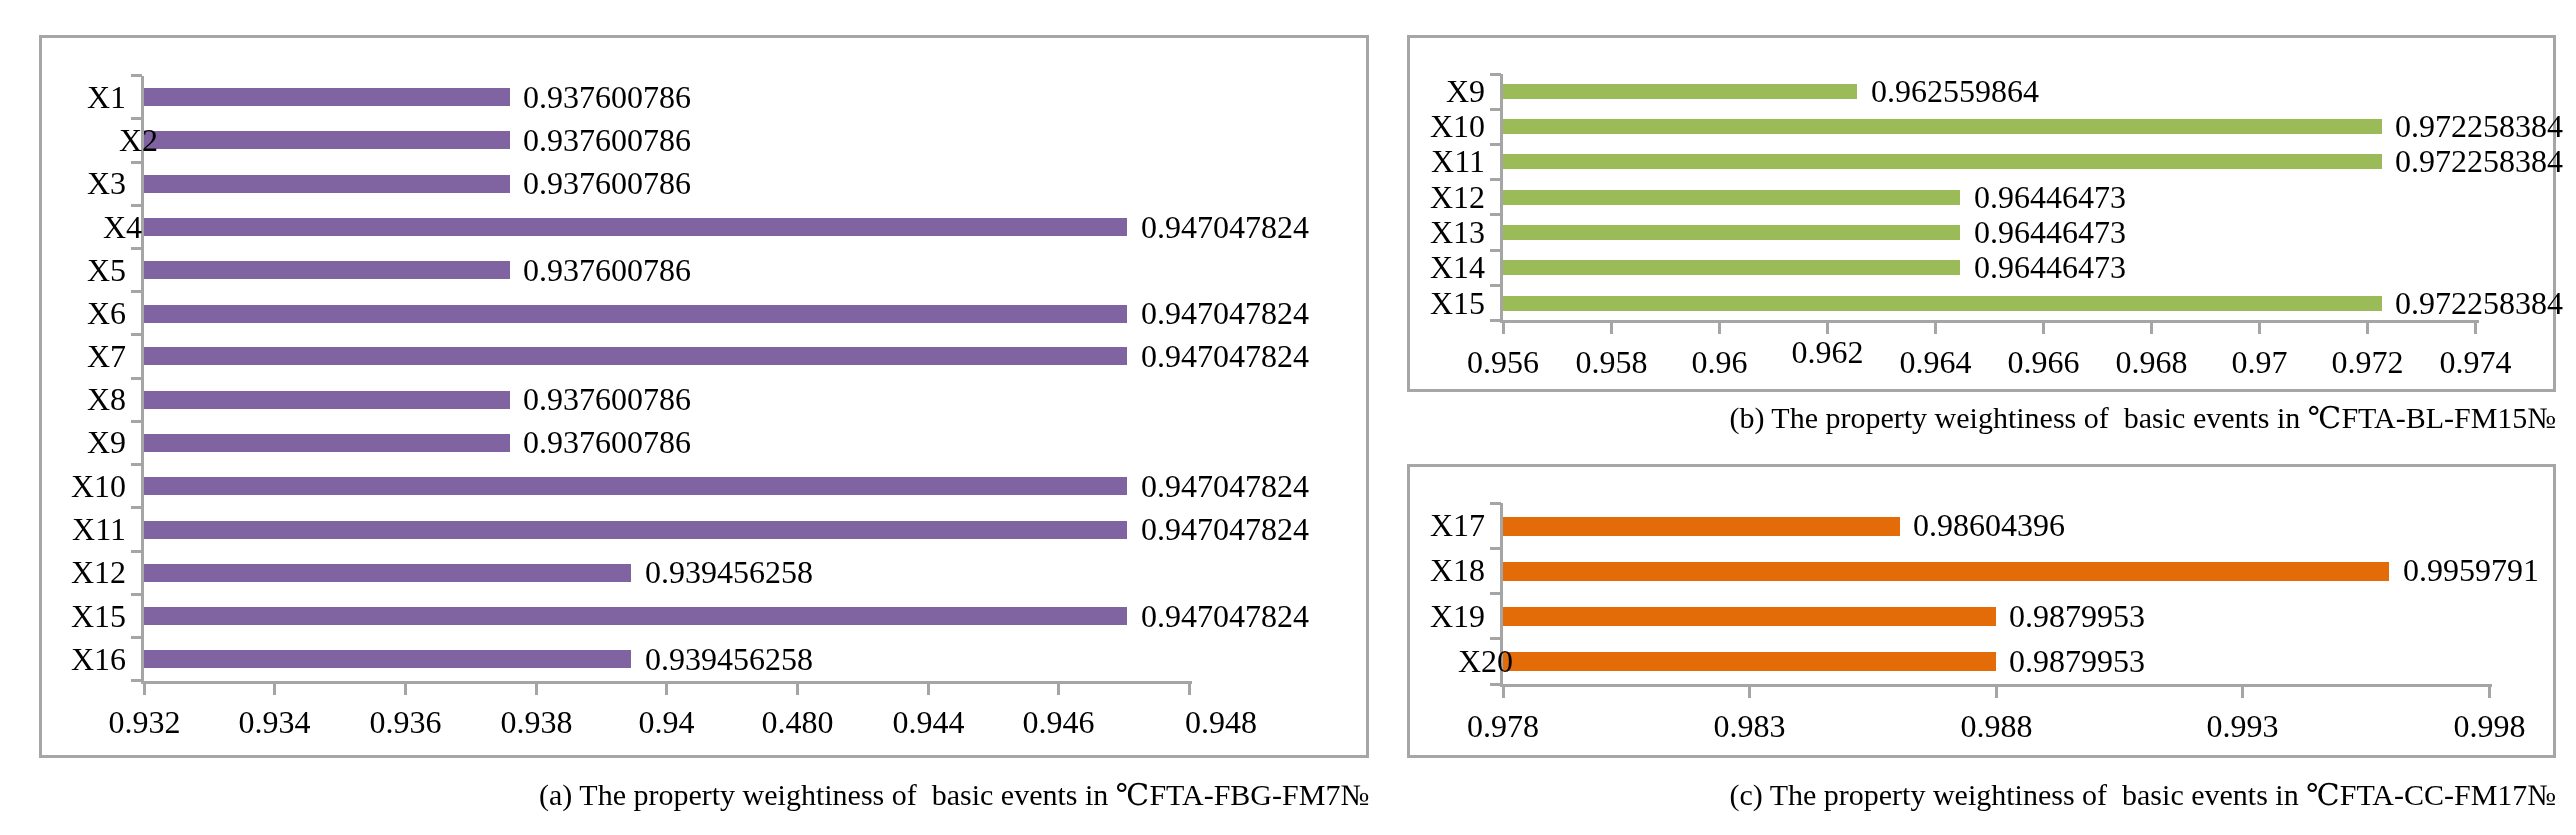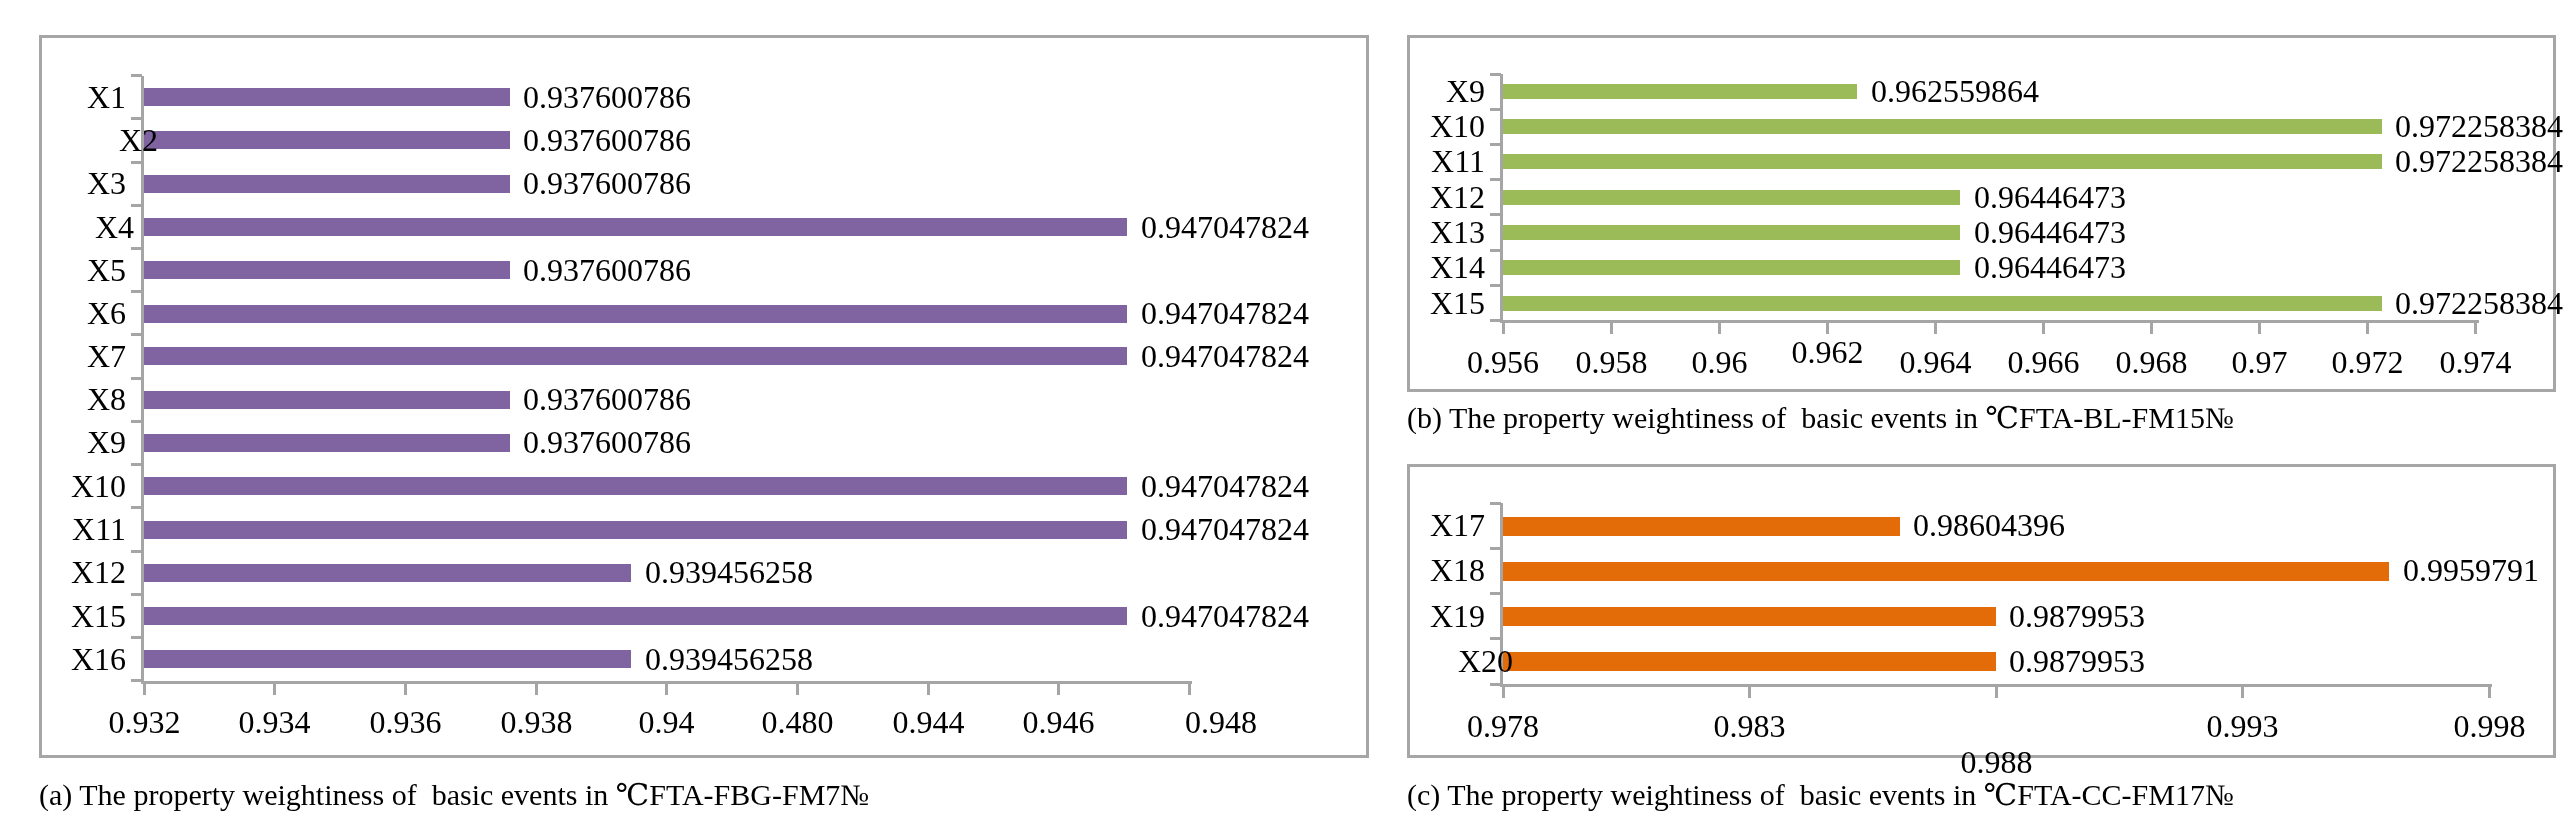--- a/index.html
+++ b/index.html
@@ -5,21 +5,21 @@
   html,body{margin:0;padding:0;background:#ffffff;}
   body{width:2576px;height:836px;position:relative;overflow:hidden;
        font-family:"Liberation Serif","DejaVu Serif",serif;color:#000;}
   .panel{position:absolute;background:#fff;border:3px solid #a6a6a6;box-sizing:border-box;}
   .axis-line{position:absolute;background:#a5a5a5;}
   .tick-mark{position:absolute;background:#a5a5a5;}
   .bar{position:absolute;}
   .value-label{position:absolute;font-size:32px;line-height:39px;white-space:nowrap;}
   .cat-label{position:absolute;font-size:32px;line-height:39px;text-align:right;white-space:nowrap;}
   .tick-label{position:absolute;font-size:32px;line-height:39px;text-align:center;white-space:nowrap;}
-  .caption{position:absolute;font-size:30px;line-height:42px;text-align:left;white-space:pre-wrap;}
+  .caption{position:absolute;font-size:30px;line-height:42px;text-align:right;white-space:pre-wrap;}
 </style>
 </head>
 <body>
 
 <section class="panel" id="panel-a" style="left:39px;top:35px;width:1330px;height:723px;">
     <div class="axis-line" style="left: 99px; top: 38px; width: 3px; height: 608px;"></div>
     <div class="axis-line" style="left: 99px; top: 643px; width: 1051px; height: 3px;"></div>
     <div class="tick-mark" style="left: 89px; top: 36px; width: 10.5px; height: 3px;"></div>
     <div class="tick-mark" style="left: 89px; top: 79px; width: 10.5px; height: 3px;"></div>
     <div class="tick-mark" style="left: 89px; top: 123px; width: 10.5px; height: 3px;"></div>
@@ -39,21 +39,21 @@
     <div class="value-label" style="left: 481px; top: 40px;">0.937600786</div>
     <div class="cat-label" style="left: 0px; width: 84px; top: 40px;">X1</div>
     <div class="bar" style="left: 102px; top: 93px; width: 366px; height: 18px; background: rgb(128, 100, 162);"></div>
     <div class="value-label" style="left: 481px; top: 83px;">0.937600786</div>
     <div class="cat-label" style="left: 0px; width: 84px; top: 83px; margin-left: 32px;">X2</div>
     <div class="bar" style="left: 102px; top: 137px; width: 366px; height: 18px; background: rgb(128, 100, 162);"></div>
     <div class="value-label" style="left: 481px; top: 126px;">0.937600786</div>
     <div class="cat-label" style="left: 0px; width: 84px; top: 126px;">X3</div>
     <div class="bar" style="left: 102px; top: 180px; width: 983px; height: 18px; background: rgb(128, 100, 162);"></div>
     <div class="value-label" style="left: 1099px; top: 170px;">0.947047824</div>
-    <div class="cat-label" style="left: 8px; width: 84px; top: 170px;">X4</div>
+    <div class="cat-label" style="left: 16px; width: 84px; top: 170px;">X4</div>
     <div class="bar" style="left: 102px; top: 223px; width: 366px; height: 18px; background: rgb(128, 100, 162);"></div>
     <div class="value-label" style="left: 481px; top: 213px;">0.937600786</div>
     <div class="cat-label" style="left: 0px; width: 84px; top: 213px;">X5</div>
     <div class="bar" style="left: 102px; top: 267px; width: 983px; height: 18px; background: rgb(128, 100, 162);"></div>
     <div class="value-label" style="left: 1099px; top: 256px;">0.947047824</div>
     <div class="cat-label" style="left: 0px; width: 84px; top: 256px;">X6</div>
     <div class="bar" style="left: 102px; top: 309px; width: 983px; height: 18px; background: rgb(128, 100, 162);"></div>
     <div class="value-label" style="left: 1099px; top: 299px;">0.947047824</div>
     <div class="cat-label" style="left: 0px; width: 84px; top: 299px;">X7</div>
     <div class="bar" style="left: 102px; top: 353px; width: 366px; height: 18px; background: rgb(128, 100, 162);"></div>
@@ -171,20 +171,20 @@
     <div class="value-label" style="left: 599px; top: 130px;">0.9879953</div>
     <div class="cat-label" style="left: 0px; width: 75px; top: 130px;">X19</div>
     <div class="bar" style="left: 93px; top: 185px; width: 493px; height: 19px; background: rgb(227, 108, 9);"></div>
     <div class="value-label" style="left: 599px; top: 175px;">0.9879953</div>
     <div class="cat-label" style="left: 0px; width: 75px; top: 175px; margin-left: 28px;">X20</div>
     <div class="tick-mark" style="left: 92px; top: 217px; width: 3px; height: 13.5px;"></div>
     <div class="tick-label" style="left: 25.5px; top: 240px; width: 135px;">0.978</div>
     <div class="tick-mark" style="left: 338px; top: 217px; width: 3px; height: 13.5px;"></div>
     <div class="tick-label" style="left: 272px; top: 240px; width: 135px;">0.983</div>
     <div class="tick-mark" style="left: 585px; top: 217px; width: 3px; height: 13.5px;"></div>
-    <div class="tick-label" style="left: 519px; top: 240px; width: 135px; margin-top: 36px;">0.988</div>
+    <div class="tick-label" style="left: 519px; top: 240px; width: 135px;">0.988</div>
     <div class="tick-mark" style="left: 831px; top: 217px; width: 3px; height: 13.5px;"></div>
     <div class="tick-label" style="left: 765px; top: 240px; width: 135px;">0.993</div>
     <div class="tick-mark" style="left: 1078px; top: 217px; width: 3px; height: 13.5px;"></div>
     <div class="tick-label" style="left: 1012px; top: 240px; width: 135px;">0.998</div>
   </section>
 <div class="caption" style="left:1407px;top:774px;width:1149px;height:42px;">(c) The property weightiness of  basic events in ℃FTA-CC-FM17№</div>
 
 
 </body></html>

